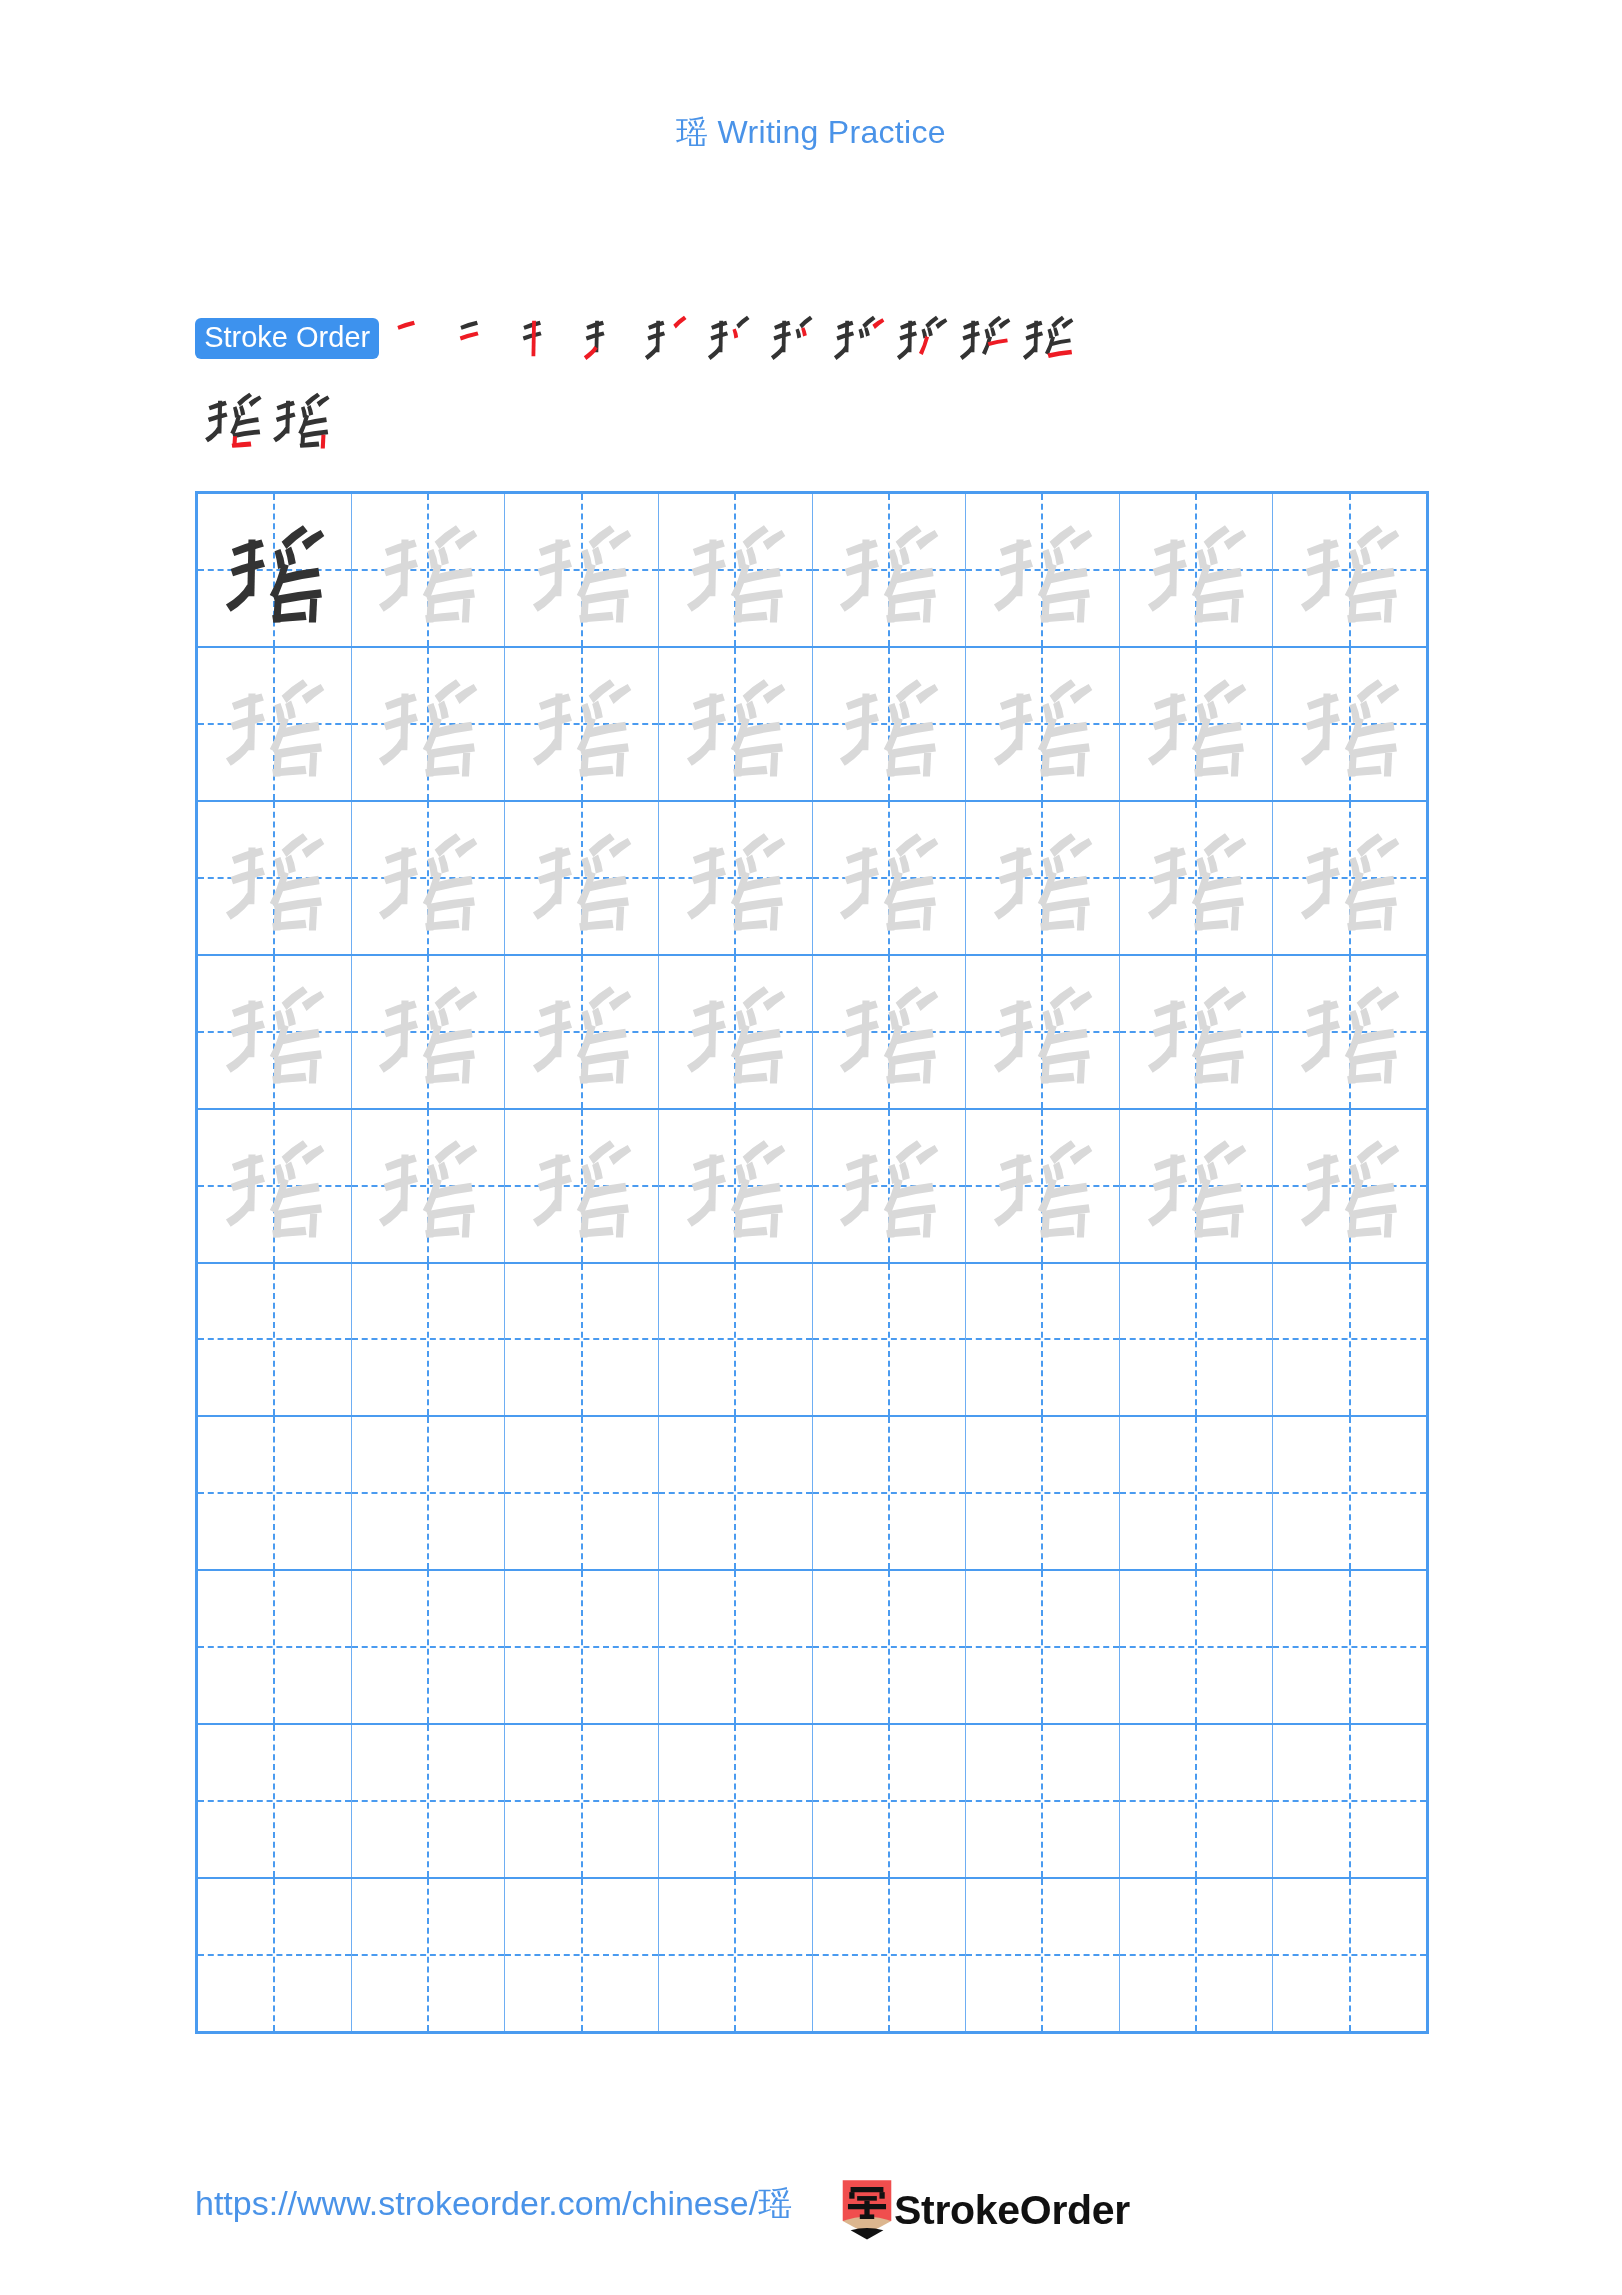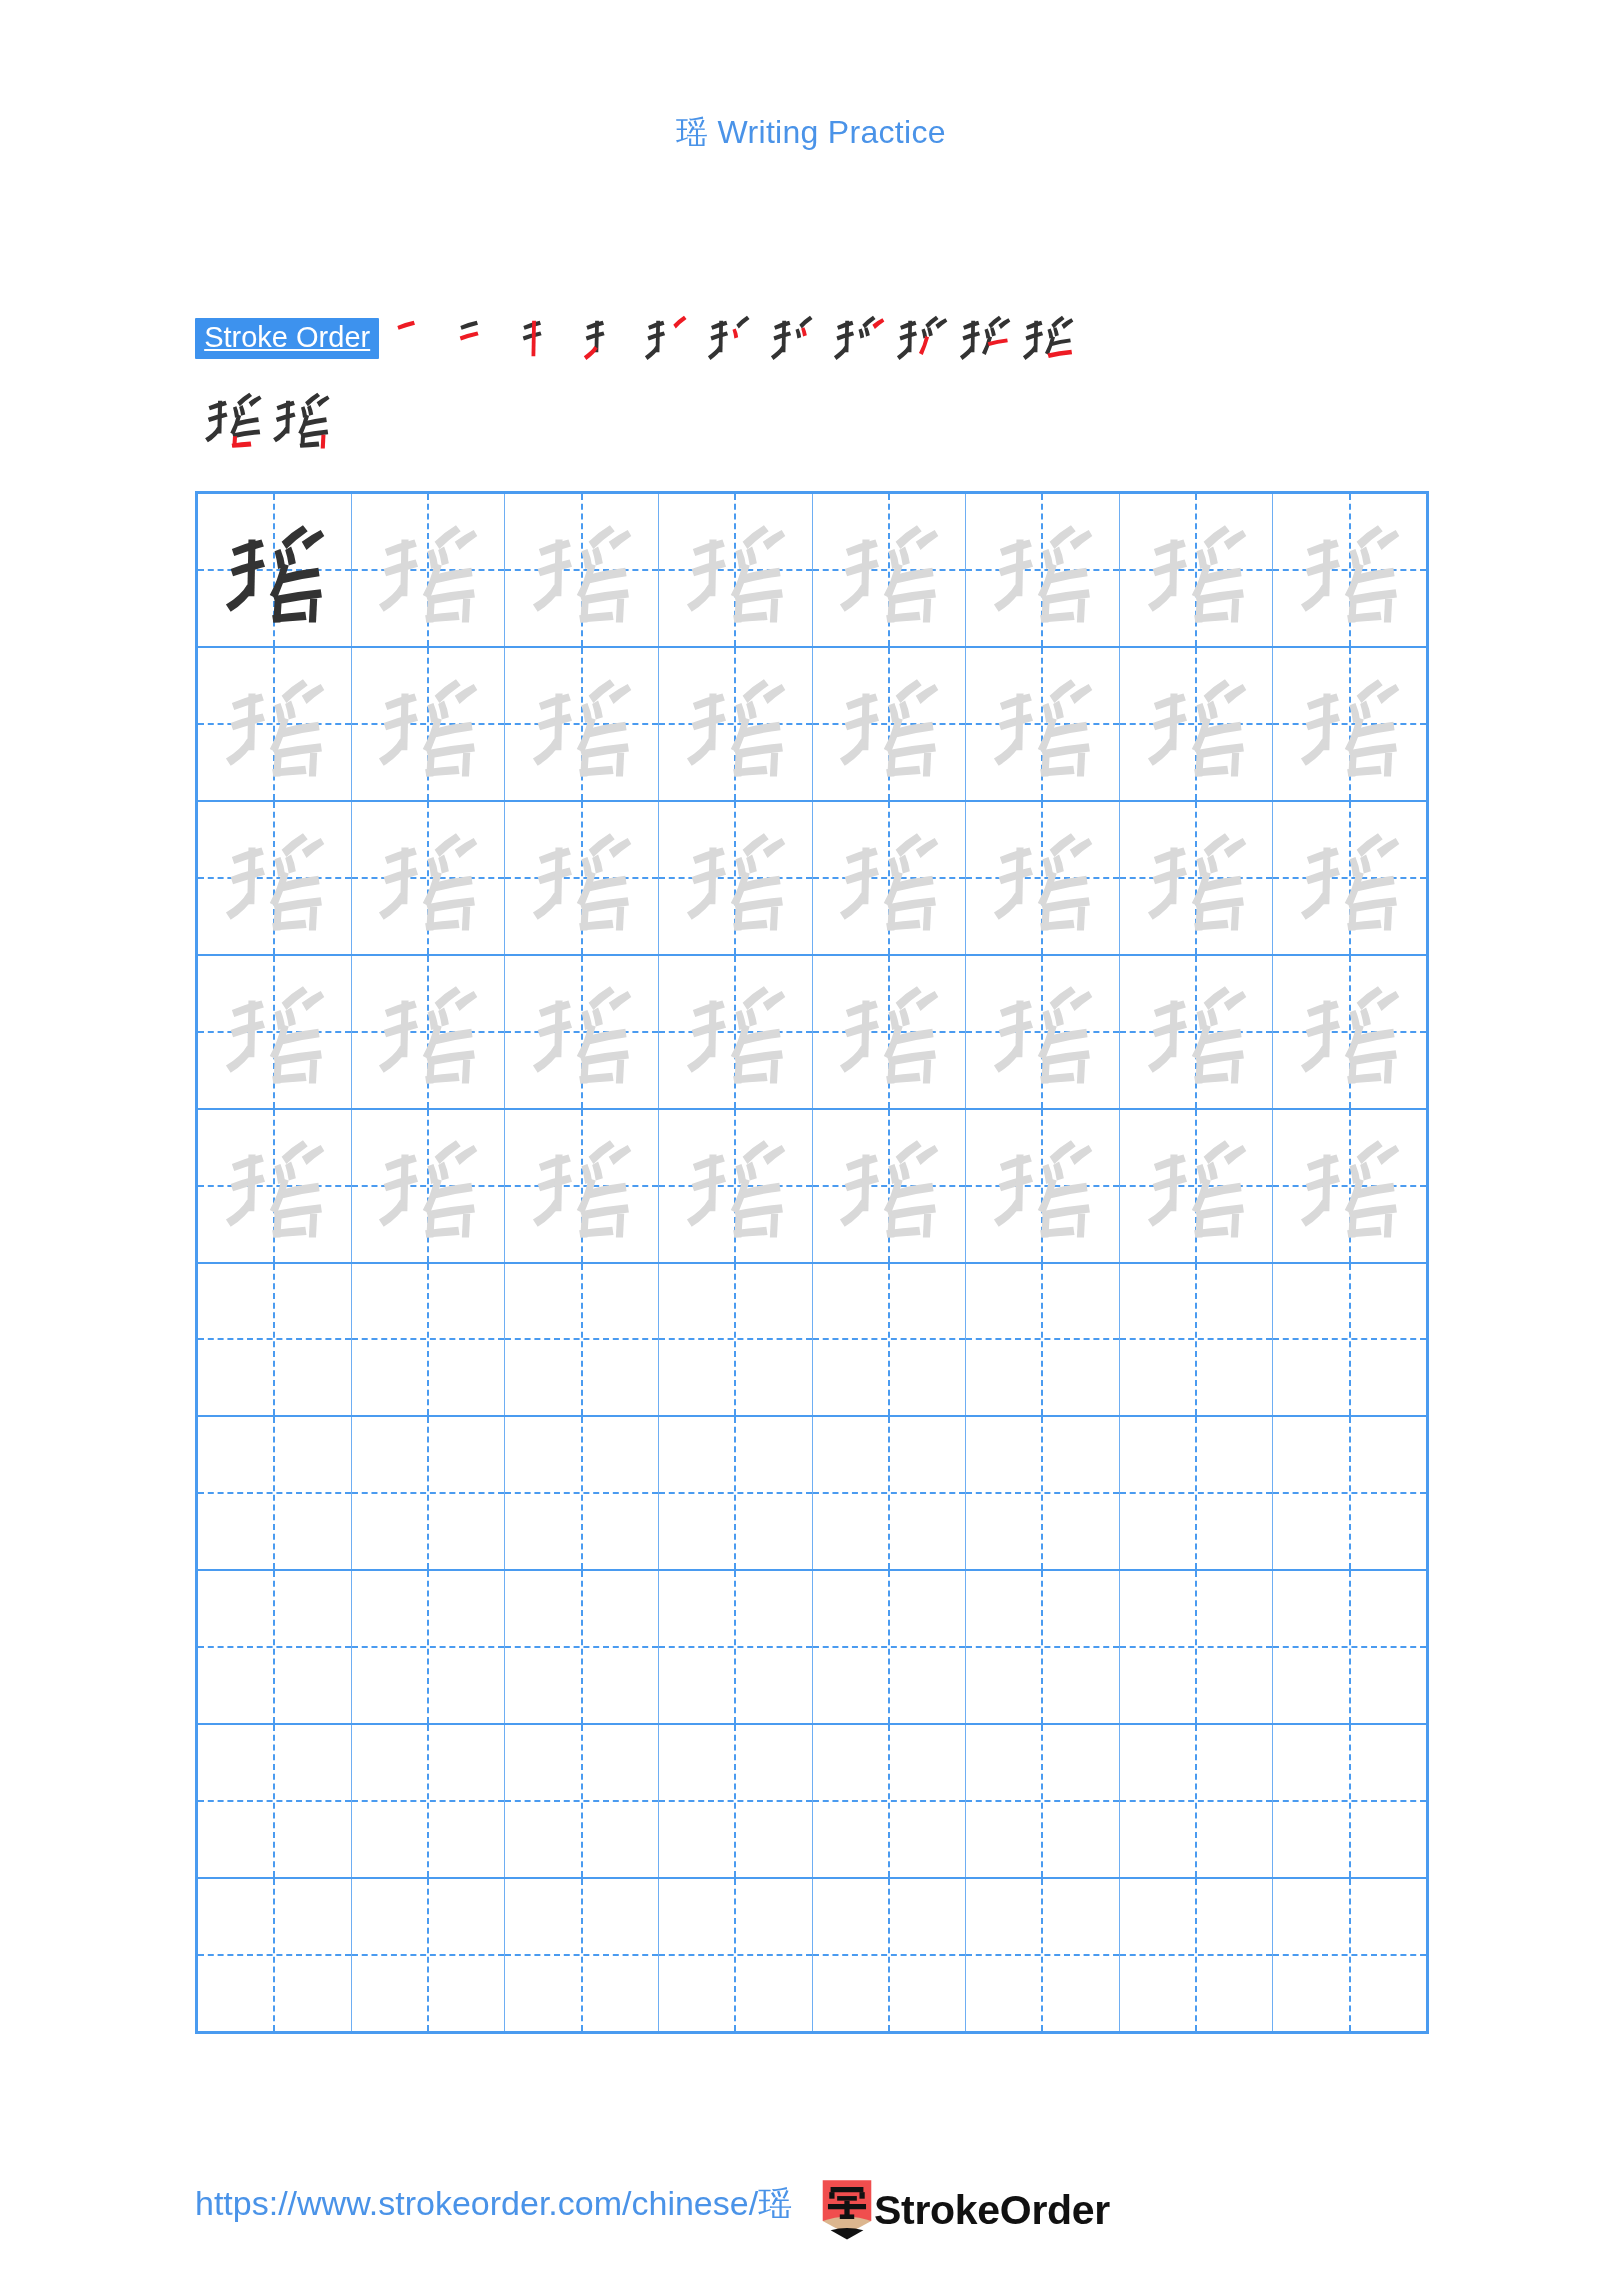--- a/index.html
+++ b/index.html
@@ -46,27 +46,26 @@
   .so-row.second {
     margin-top: 6.5px;
     padding-left: 3.9px;
   }
   .so-badge {
     display: inline-block;
     background: #3d92ee;
     color: #ffffff;
     font-size: 29px;
     font-weight: 400;
-    border-radius: 1px;
+    border-radius: 6px;
     padding: 4.6px 9.2px 6.5px 9.2px;
     line-height: 1;
     white-space: nowrap;
     margin-right: 6.5px;
     flex: 0 0 auto;
-    text-decoration: underline;
   }
   .so-step {
     flex: 0 0 auto;
     width: 63px;
     height: 71px;
     position: relative;
   }
   .so-step svg {
     display: block;
     width: 63px;
@@ -146,20 +145,21 @@
   .cell-char.model svg .ink { fill: #333333; }
   .cell-char.trace svg .ink { fill: #d9d9d9; }
 
   
   .footer {
     position: absolute;
     left: 0;
     top: 2179px;
     width: 1302px;
     height: 79px;
+    padding-left: 20px;
   }
   .footer-url {
     position: absolute;
     left: 195px;
     top: 3.9px;
     color: #4a93e8;
     font-size: 34px;
     white-space: nowrap;
     line-height: 1.2;
   }

